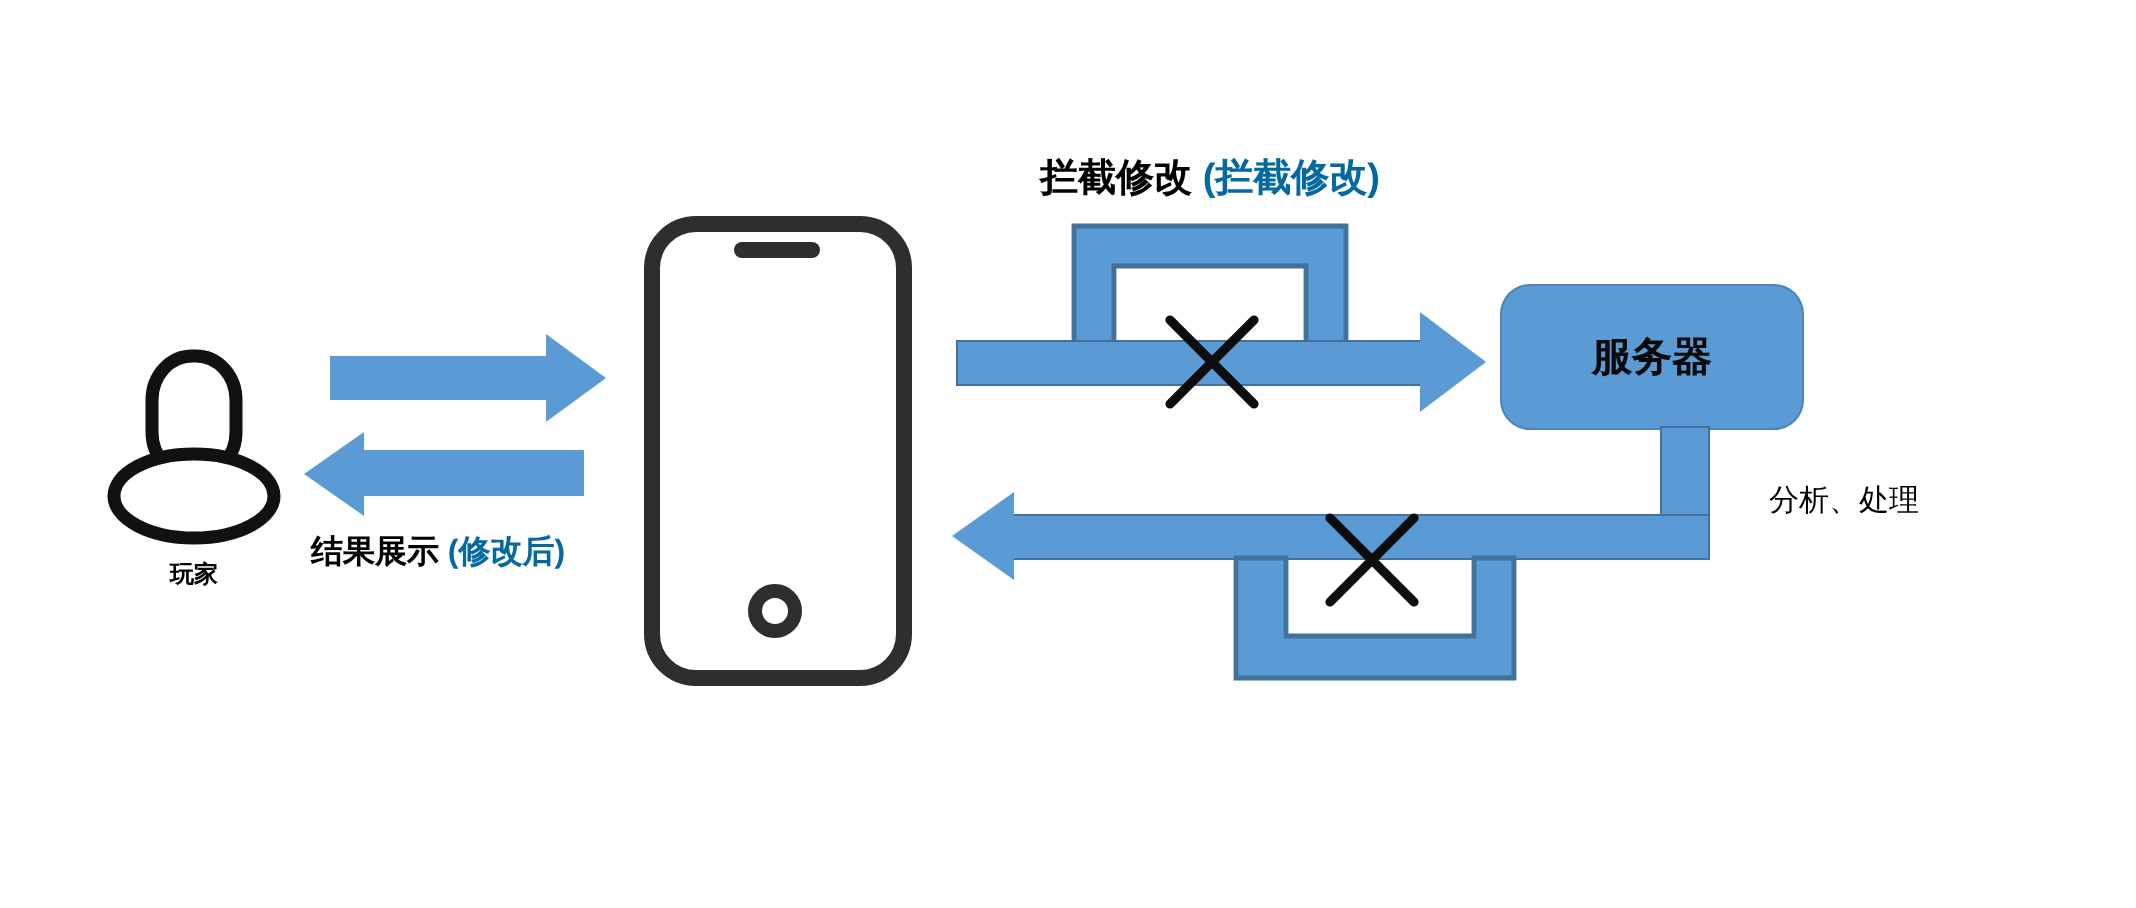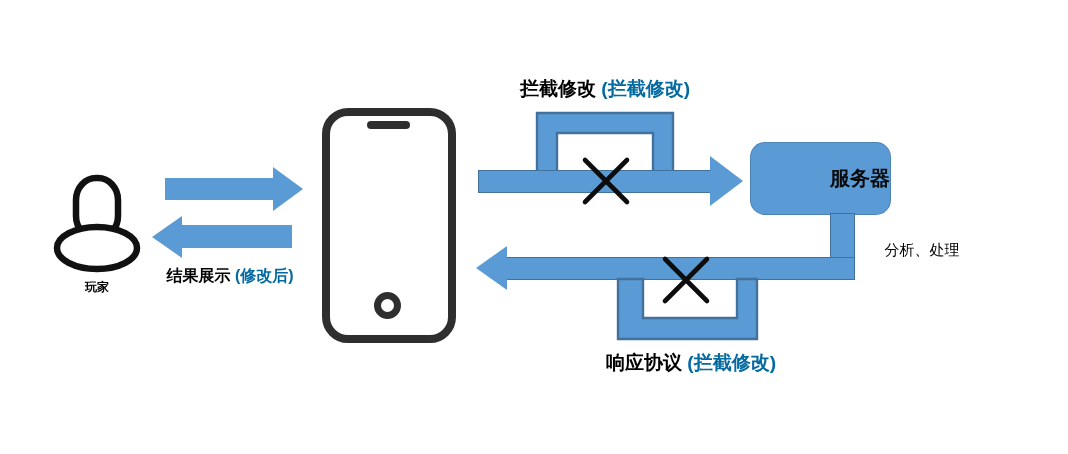--- a/index.html
+++ b/index.html
@@ -65,26 +65,26 @@
   .phone .home{
     position:absolute;left:44px;top:176px;
     width:13px;height:13px;
     border:7px solid #2e2e2e;border-radius:50%;
     background:#ffffff;
   }
 
   
   .server{
     position:absolute;left:750px;top:142px;
-    width:141px;height:73px;
+    width:152px;height:73px;
     background:#5b9bd5;
     border:1.5px solid rgba(65,113,156,0.55);
     box-sizing:border-box;
     border-radius:15px;
-    display:flex;align-items:center;justify-content:flex-end;
+    display:flex;align-items:center;justify-content:center;
   }
   .server .server-label{font-size:20px;font-weight:bold;color:#0a0a0a;}
 
   svg{position:absolute;overflow:visible;}
 </style>
 </head>
 <body>
 
 <div class="canvas">
 
@@ -92,21 +92,21 @@
     <rect x="26" y="4" width="42" height="60" rx="20" ry="22" fill="#ffffff" stroke="#111111" stroke-width="6.5"></rect>
     <ellipse cx="47" cy="74" rx="40" ry="21" fill="#ffffff" stroke="#111111" stroke-width="6.5"></ellipse>
   </svg>
   <div class="lbl bold" style="left:67px;top:279px;width:60px;font-size:12px;">玩家</div>
 
   <div class="shaft" style="left:165px;top:178px;width:108px;height:22px;"></div>
   <div class="head right-sm" style="left:273px;top:167px;"></div>
 
   <div class="head left-sm" style="left:152px;top:216px;"></div>
   <div class="shaft" style="left:180px;top:225px;width:112px;height:23px;"></div>
-  <div class="lbl bold" style="left:145px;top:266px;width:170px;font-size:16px;">
+  <div class="lbl bold" style="left:134px;top:266px;width:170px;font-size:16px;">
     <span>结果展示</span>
     <span class="red">(修改后)</span>
   </div>
 
   <div class="phone">
     <div class="speaker"></div>
     <div class="home"></div>
   </div>
 
   <div class="lbl bold" style="left:480px;top:76px;width:250px;font-size:19px;">
@@ -138,18 +138,14 @@
 
   <svg style="left:616px;top:278px;" width="145" height="64" viewBox="0 0 145 64">
     <path d="M2,1 L2,61 L141,61 L141,1 L121,1 L121,40 L27,40 L27,1 Z" fill="#5b9bd5" stroke="#41719c" stroke-width="2.4" stroke-linejoin="miter"></path>
   </svg>
 
   <svg style="left:660px;top:254px;" width="52" height="52" viewBox="0 0 52 52">
     <line x1="5" y1="5" x2="47" y2="47" stroke="#0d0d0d" stroke-width="4.6" stroke-linecap="round"></line>
     <line x1="47" y1="5" x2="5" y2="47" stroke="#0d0d0d" stroke-width="4.6" stroke-linecap="round"></line>
   </svg>
 
-  <div class="lbl bold" style="left:566px;top:350px;width:250px;font-size:19px;">
-    <span>响应协议</span>
-    <span class="red">(拦截修改)</span>
-  </div>
 
 </div>
 
 </body></html>

